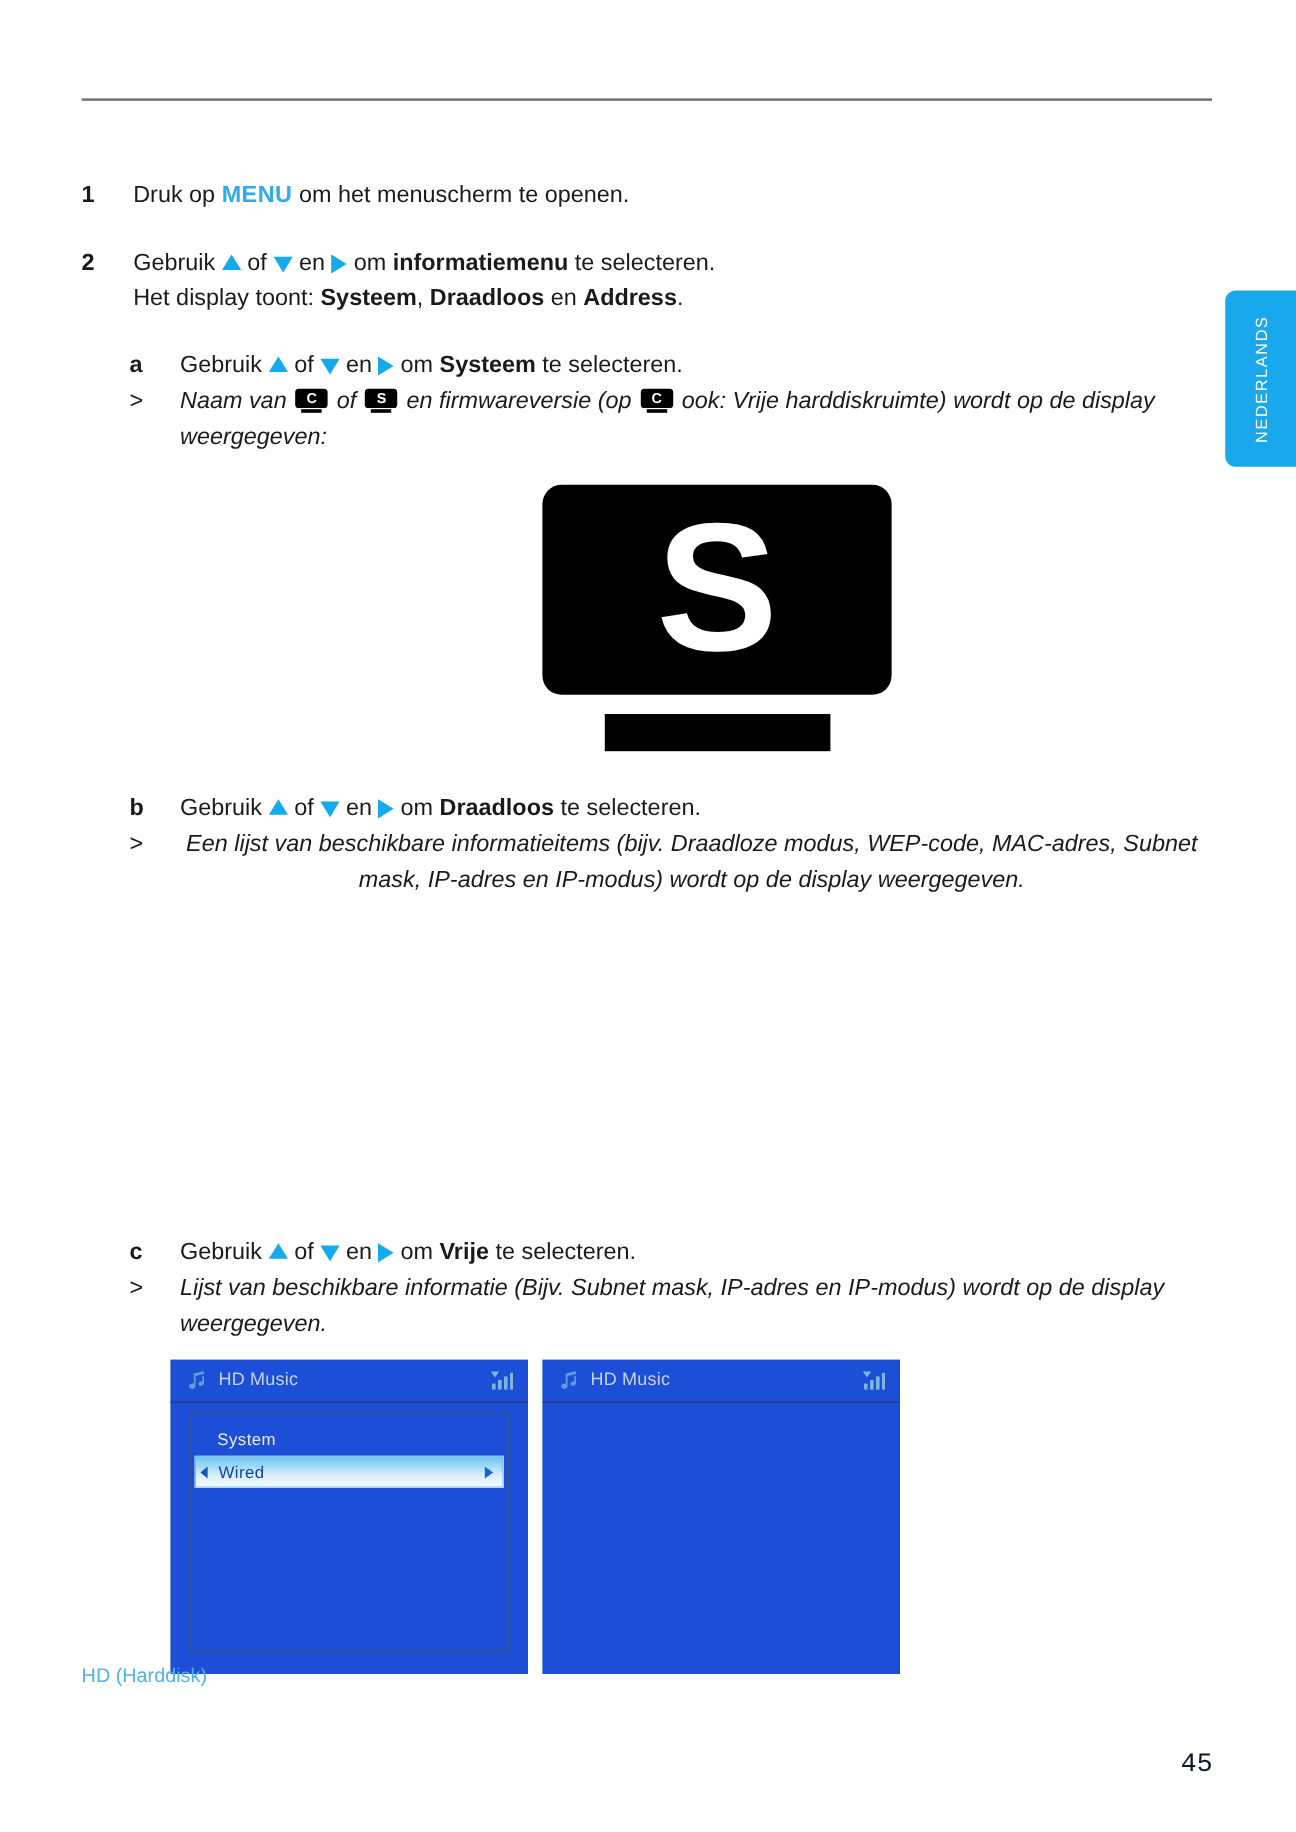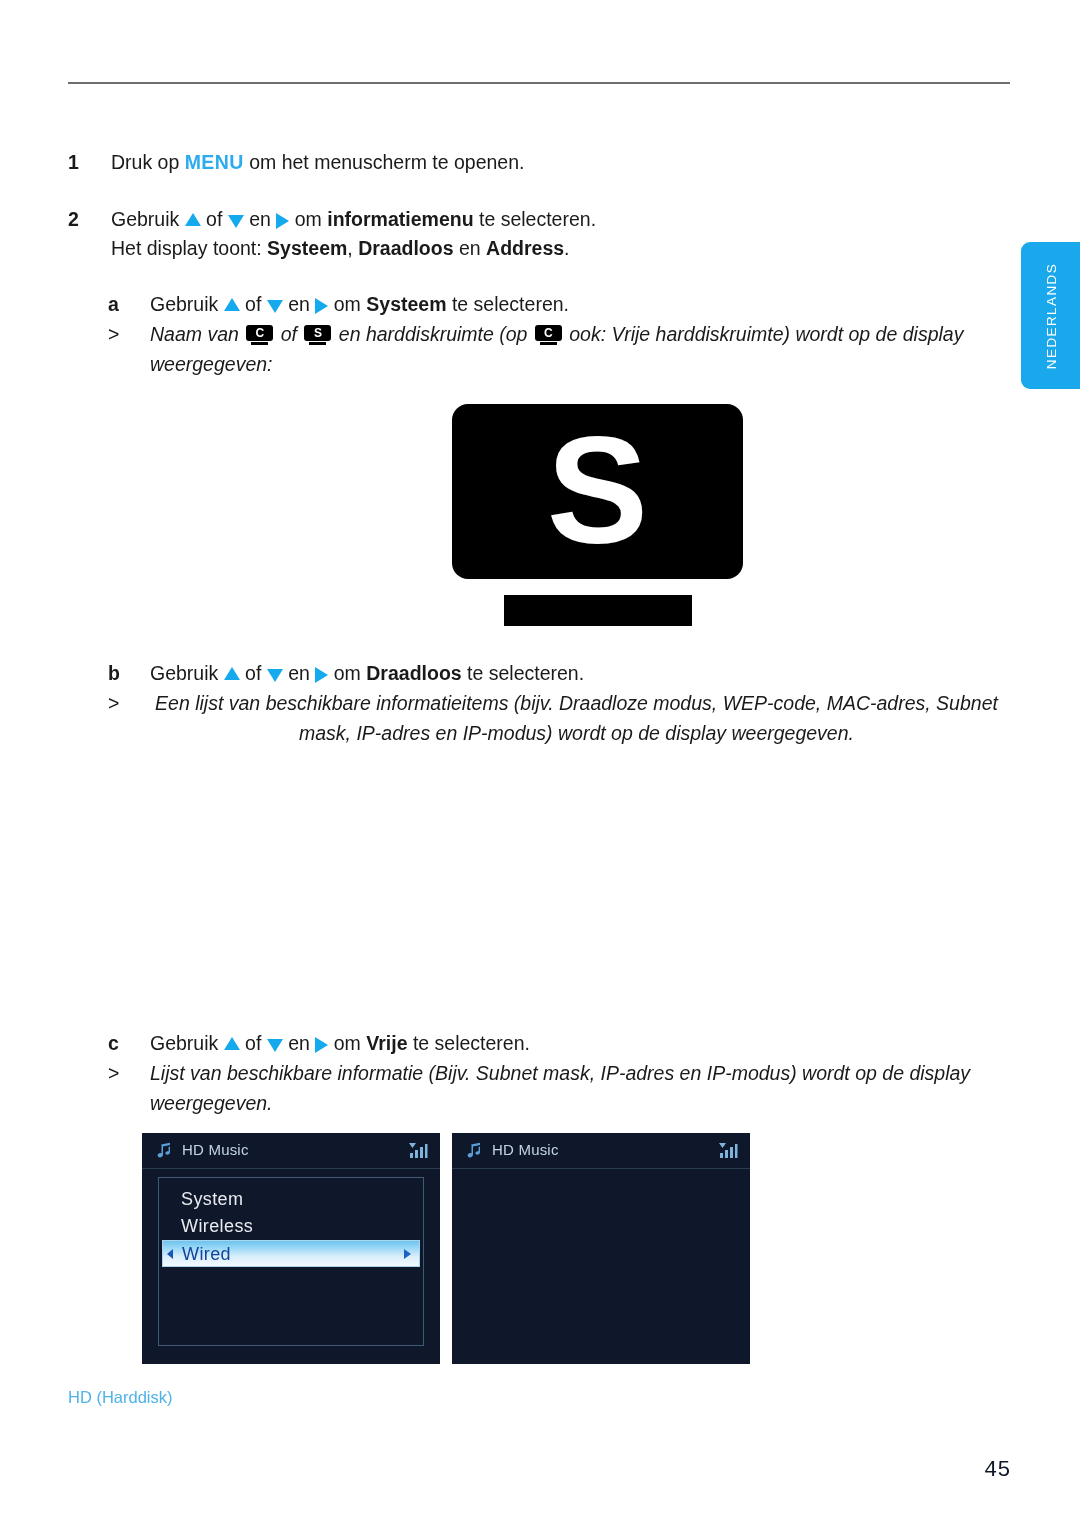--- a/index.html
+++ b/index.html
@@ -190,23 +190,23 @@
     left: 52px;
     top: 191px;
     width: 188px;
     height: 31px;
     background: #000;
   }
 
   
   .lcd {
     position: absolute;
-    background: #0f172a;
+    background: #1d4ed8;
     width: 298px;
-    height: 231px;
+    height: 262px;
     box-sizing: border-box;
     padding: 0;
   }
   .lcd.left  { left: 142px; top: 1133px; }
   .lcd.right { left: 452px; top: 1133px; }
 
   .lcd-titlebar {
     position: absolute;
     left: 0; top: 0;
     width: 100%;
@@ -244,21 +244,21 @@
     top: 44px;
     right: 16px;
     bottom: 18px;
     border: 1px solid #3e5a74;
     box-sizing: border-box;
     padding-top: 8px;
   }
   .lcd-row {
     height: 27px;
     line-height: 27px;
-    font-size: 18px;
+    font-size: 14px;
     color: #e8ecf0;
     font-family: "Liberation Sans", sans-serif;
     padding-left: 22px;
     letter-spacing: 0.4px;
     position: relative;
     box-sizing: border-box;
   }
   .lcd-row.sel {
     background: linear-gradient(to bottom, #6ec3ee 0%, #9ad8f6 28%, #d9eefb 62%, #f3fbff 100%);
     color: #12449a;
@@ -334,21 +334,21 @@
   <div class="step" style="left:108px; top:290px; width:860px;">
     <span class="marker">a</span>
     <span class="body" style="padding-left:42px;">
       <span>Gebruik </span><span class="tri tri-up"></span><span> of </span><span class="tri tri-down"></span><span> en </span><span class="tri tri-right"></span><span> om </span><span class="b">Systeem</span><span> te selecteren.</span>
     </span>
   </div>
 
   <div class="note" style="left:108px; top:320px; width:900px;">
     <span class="gt">&gt;</span>
     <span style="display:block; padding-left:42px;">
-      <span>Naam van </span><span class="badge"><span class="scr">C</span><span class="base"></span></span><span> of </span><span class="badge"><span class="scr">S</span><span class="base"></span></span><span> en harddiskruimte (op </span><span class="badge"><span class="scr">C</span><span class="base"></span></span><span> ook: Vrije harddiskruimte) wordt op de display weergegeven:</span>
+      <span>Naam van </span><span class="badge"><span class="scr">C</span><span class="base"></span></span><span> of </span><span class="badge"><span class="scr">S</span><span class="base"></span></span><span> en firmwareversie (op </span><span class="badge"><span class="scr">C</span><span class="base"></span></span><span> ook: Vrije harddiskruimte) wordt op de display weergegeven:</span>
     </span>
   </div>
 
   <div class="big-device">
     <div class="screen"></div>
     <div class="letter">S</div>
     <div class="stand"></div>
   </div>
 
   <div class="step" style="left:108px; top:659px; width:900px;">
@@ -388,21 +388,20 @@
           <rect x="2" y="11" width="3" height="5" fill="#7fb4dc"></rect>
           <rect x="7" y="8" width="3" height="8" fill="#7fb4dc"></rect>
           <rect x="12" y="5" width="3" height="11" fill="#7fb4dc"></rect>
           <rect x="17" y="2" width="2.5" height="14" fill="#7fb4dc"></rect>
           <path d="M1 1 L8 1 L4.5 6 Z" fill="#7fb4dc"></path>
         </svg>
       </span>
     </div>
     <div class="lcd-listbox">
       <div class="lcd-row">System</div>
-      <div class="lcd-row">Wireless</div>
       <div class="lcd-row sel"><span class="arr-l"></span><span>Wired</span><span class="arr-r"></span></div>
     </div>
   </div>
 
   <div class="lcd right">
     <div class="lcd-titlebar">
       <span class="lcd-note-icon">
         <svg width="20" height="20" viewBox="0 0 20 20">
           <path d="M7 3.5 L16 1.8 L16 4.0 L9 5.6 L9 13.5 C9 15.2 7.6 16.4 6 16.4 C4.6 16.4 3.6 15.5 3.6 14.3 C3.6 13.0 4.8 12.0 6.3 12.0 C6.8 12.0 7.2 12.1 7.5 12.2 L7.5 4.0 Z M16 5.4 L16 11.3 C16 12.8 14.8 13.8 13.4 13.8 C12.2 13.8 11.4 13.1 11.4 12.1 C11.4 11.0 12.4 10.2 13.7 10.2 C14.1 10.2 14.4 10.25 14.6 10.35 L14.6 5.9 Z" fill="#5c9fd6"></path>
         </svg>

